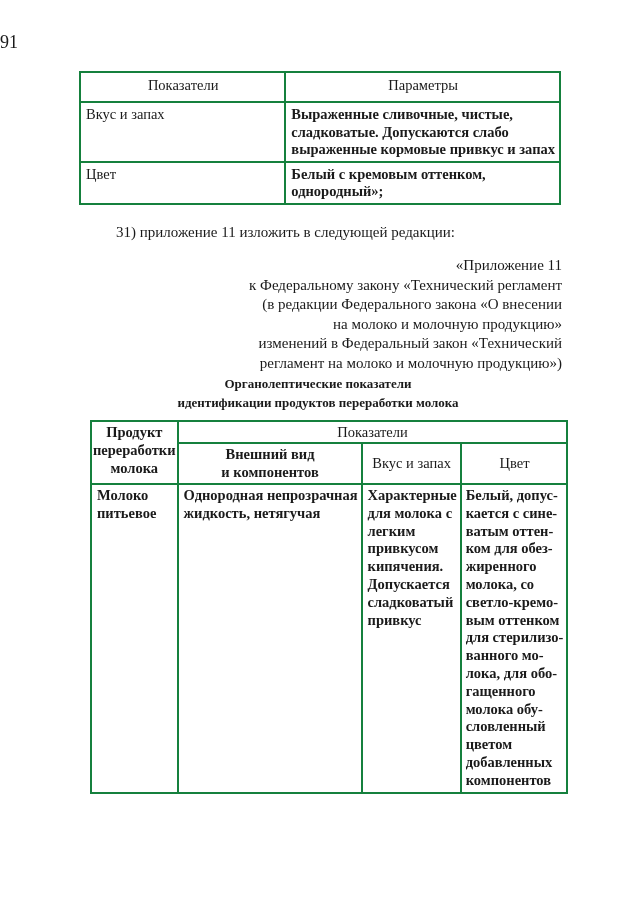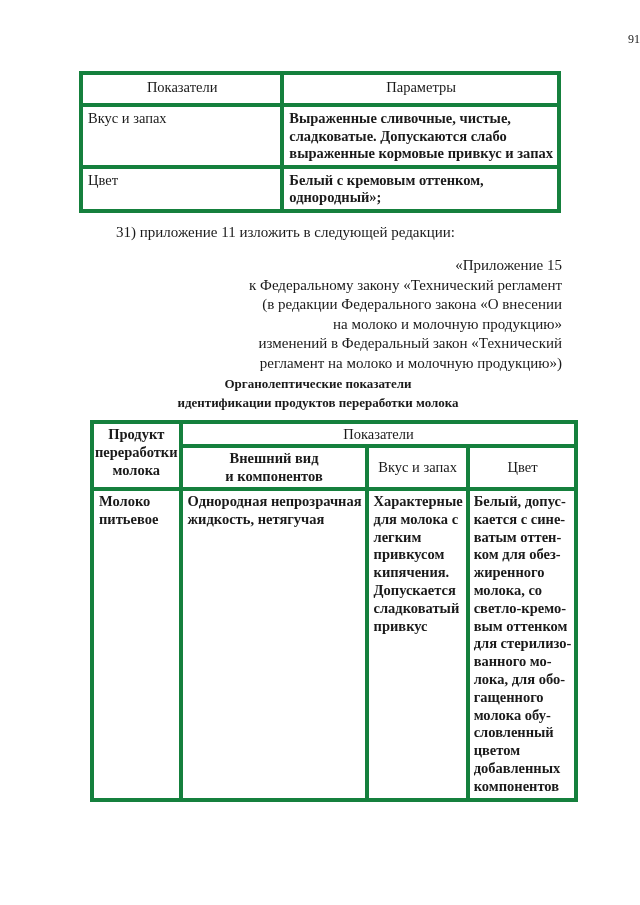--- a/index.html
+++ b/index.html
@@ -3,25 +3,25 @@
 <meta charset="utf-8">
 <style>
   html, body { margin: 0; padding: 0; background: #ffffff; }
   body {
     width: 640px; height: 905px; position: relative; overflow: hidden;
     font-family: "Liberation Serif", "DejaVu Serif", serif;
     color: #1a1a1a;
     font-size: 14.5px;
   }
   .abs { position: absolute; }
-  .page-number { left: 0; width: 640px; top: 32px; text-align: right; font-size: 12px; }
+  .page-number { left: 0; width: 640px; top: 32px; text-align: left; font-size: 18px; }
 
   table { border-collapse: collapse; position: absolute; }
   td, th {
-    border: 4px solid #15803d;
+    border: 2px solid #15803d;
     vertical-align: top;
     font-weight: normal;
     line-height: 17.5px;
     padding: 2px 4px 2px 5px;
   }
 
   
   #t1 { left: 79px; top: 71px; width: 482px; }
   #t1 col.c1 { width: 216px; }
   #t1 col.c2 { width: 266px; }
@@ -81,21 +81,21 @@
       <span class="line">Белый с кремовым оттенком,</span>
       <span class="line">однородный»;</span>
     </td>
   </tr>
 </tbody>
   </table>
 
 <div class="abs item-31">31) приложение 11 изложить в следующей редакции:</div>
 
 <div class="abs appendix">
-  <div>«Приложение 15</div>
+  <div>«Приложение 11</div>
   <div>к Федеральному закону «Технический регламент</div>
   <div>(в редакции Федерального закона «О внесении</div>
   <div>на молоко и молочную продукцию»</div>
   <div>изменений в Федеральный закон «Технический</div>
   <div>регламент на молоко и молочную продукцию»)</div>
 </div>
 
 <div class="abs title">
   <div>Органолептические показатели</div>
   <div>идентификации продуктов переработки молока</div>

